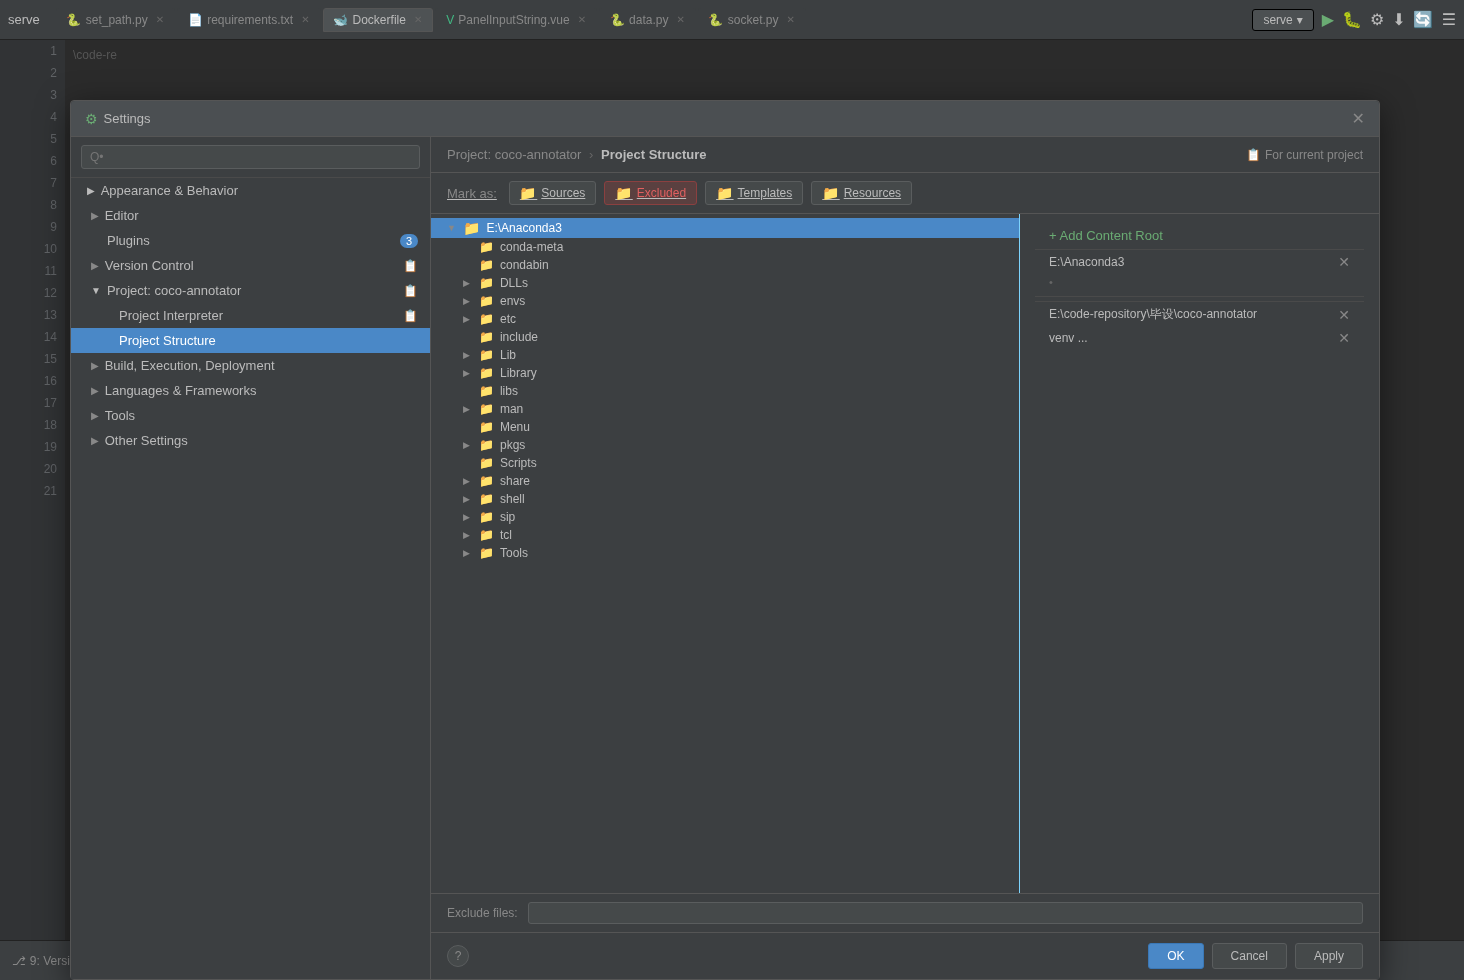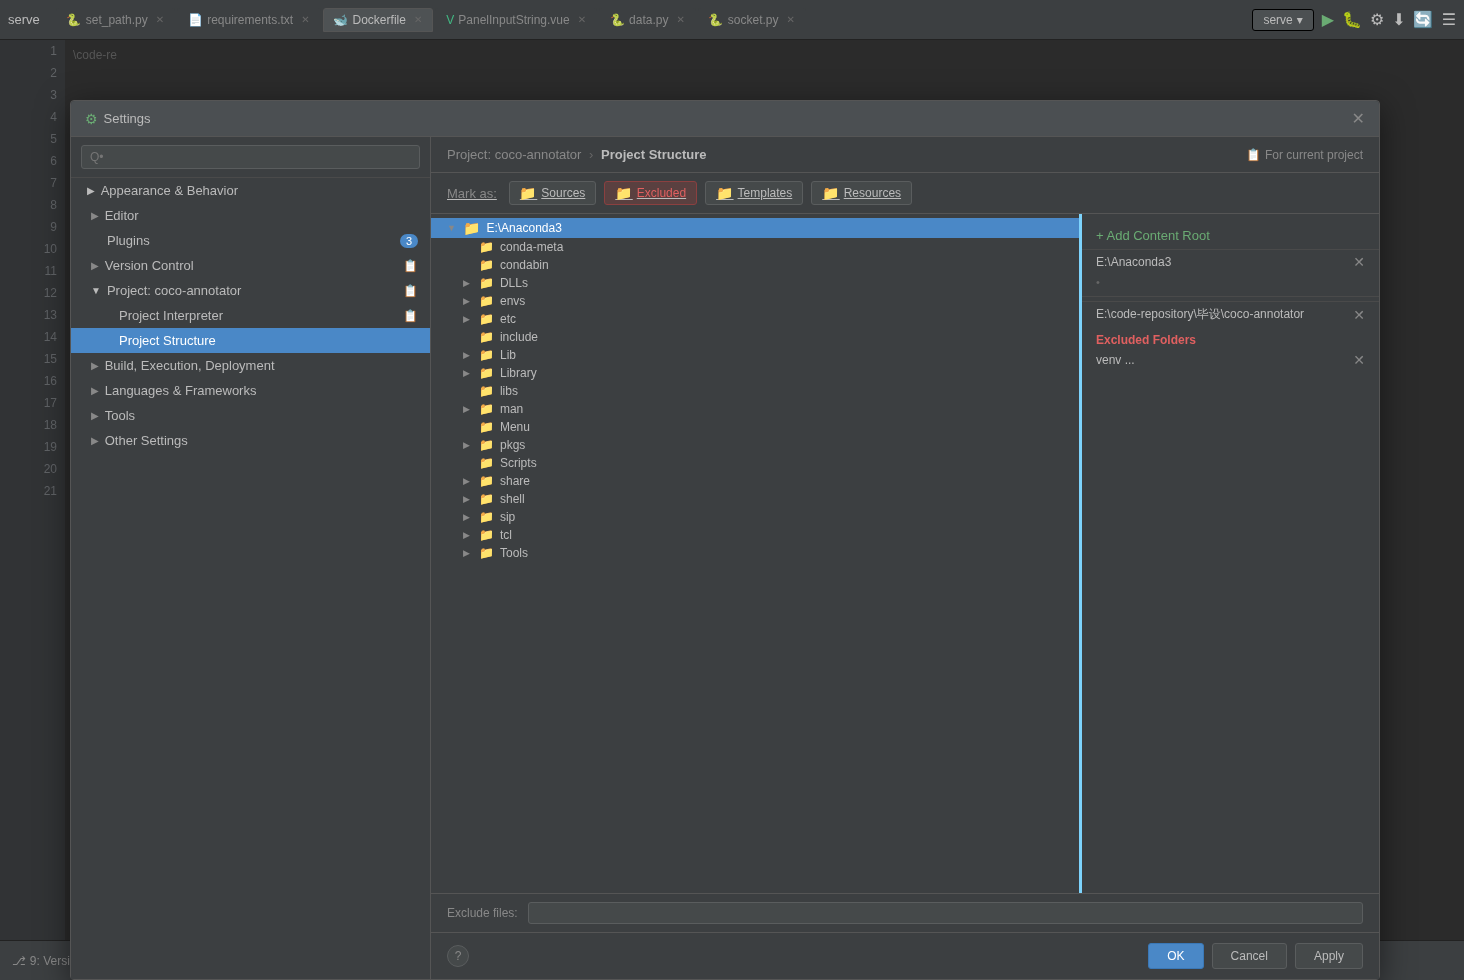--- a/index.html
+++ b/index.html
@@ -302,25 +302,25 @@
       color: #bbbbbb;
     }
     .tree-item.selected { background: #4a88c7; color: white; }
     .tree-item.selected .folder-icon { color: #a8c0e8; }
 
     .tree-indent1 { padding-left: 32px; }
     .tree-item .arrow { font-size: 9px; color: #888; width: 10px; }
 
     
     .content-roots-panel {
-      width: 300px;
-      border-left: 3px solid #7dd3fc;
+      width: 360px;
+      border-left: 1px solid #7dd3fc;
       background: #3c3f41;
       overflow-y: auto;
-      padding: 8px 0;
+      padding: 8px 15px;
       flex-shrink: 0;
     }
 
     .add-root-btn {
       display: flex;
       align-items: center;
       gap: 6px;
       padding: 6px 14px;
       color: #6aab73;
       font-size: 13px;
@@ -810,21 +810,20 @@
             </div>
             <div style="padding: 2px 14px 4px; font-size:11px; color:#666;">
               <span>•</span>
             </div>
 
             <div class="section-divider"></div>
             <div class="content-root-item">
               <span class="path">E:\code-repository\毕设\coco-annotator</span>
               <span class="remove-btn">✕</span>
             </div>
-            <div class="excluded-label">Excluded Folders</div>
             <div class="excluded-folder-item">
               <span>venv ...</span>
               <span class="remove-btn">✕</span>
             </div>
           </div>
         </div>
 
         <div class="exclude-files-row">
           <span class="exclude-label">Exclude files:</span>
           <input class="exclude-input" type="text" style="">

